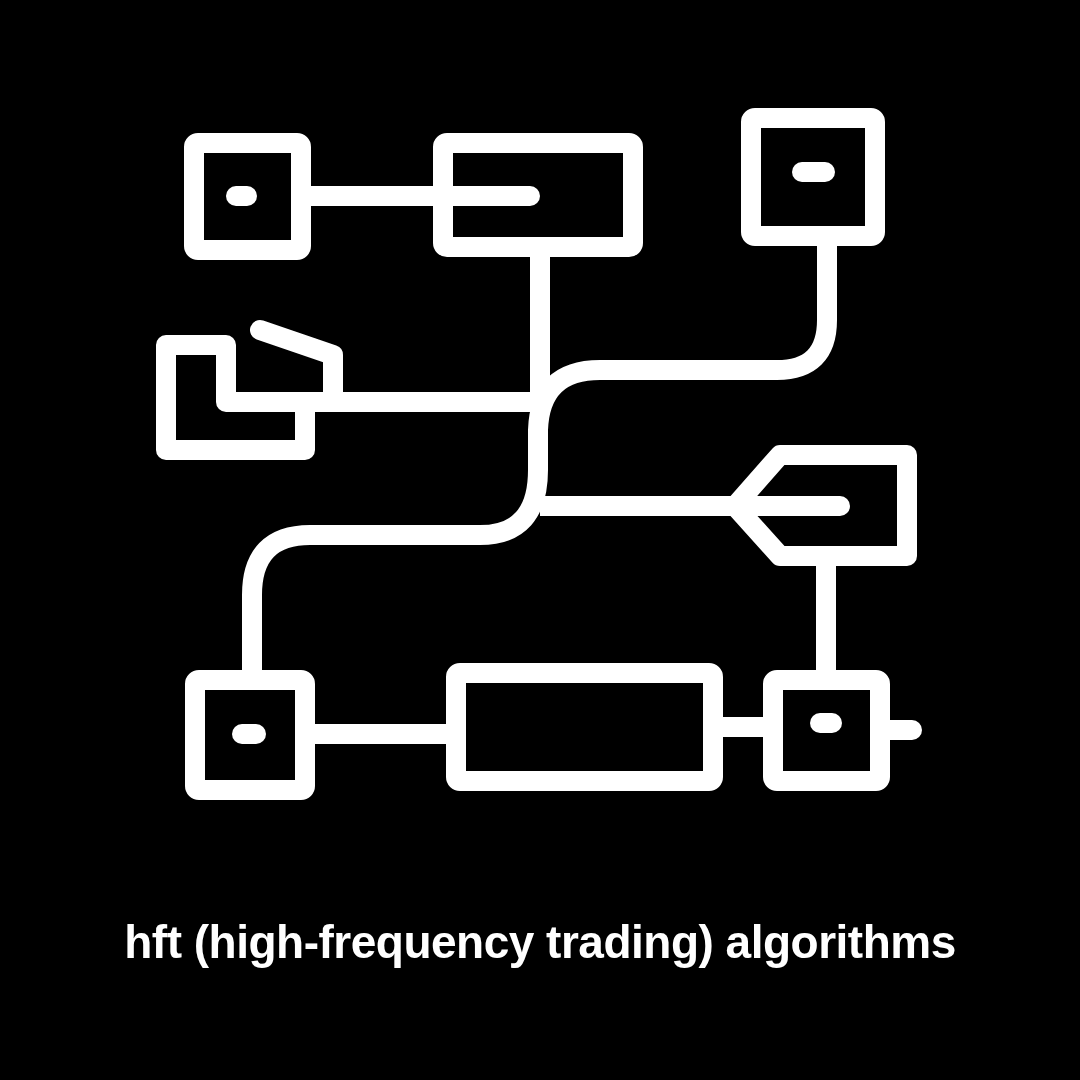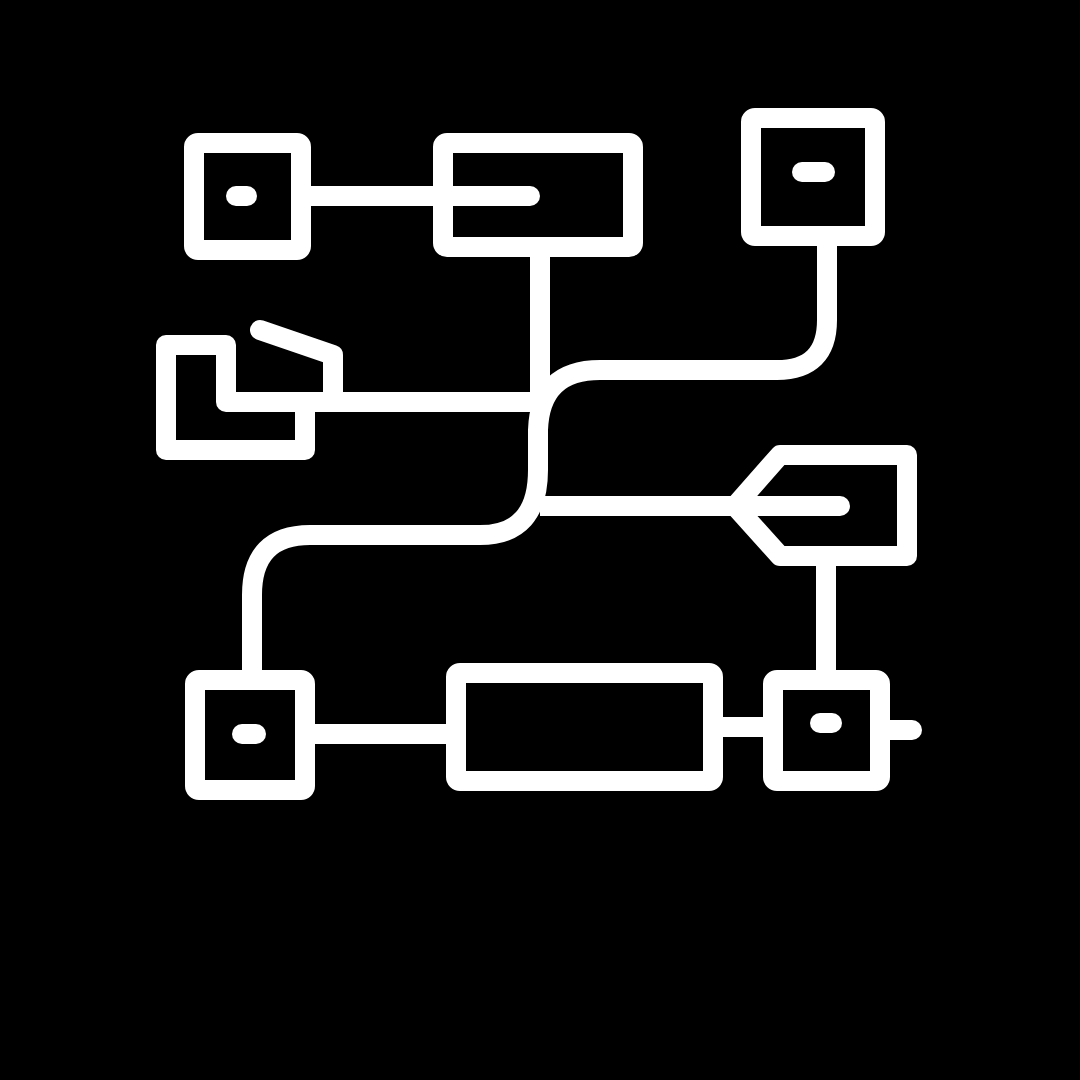--- a/index.html
+++ b/index.html
@@ -88,13 +88,14 @@
 
     <line x1="713" y1="727" x2="773" y2="727" stroke-linecap="butt"></line>
 
     <g>
       <rect x="773" y="680" width="107" height="101" rx="4"></rect>
       <line x1="820" y1="723" x2="832" y2="723"></line>
       <line x1="880" y1="730" x2="912" y2="730"></line>
     </g>
   </svg>
 
+  <div class="caption">hft (high-frequency trading) algorithms</div>
 </div>
 
 </body></html>

